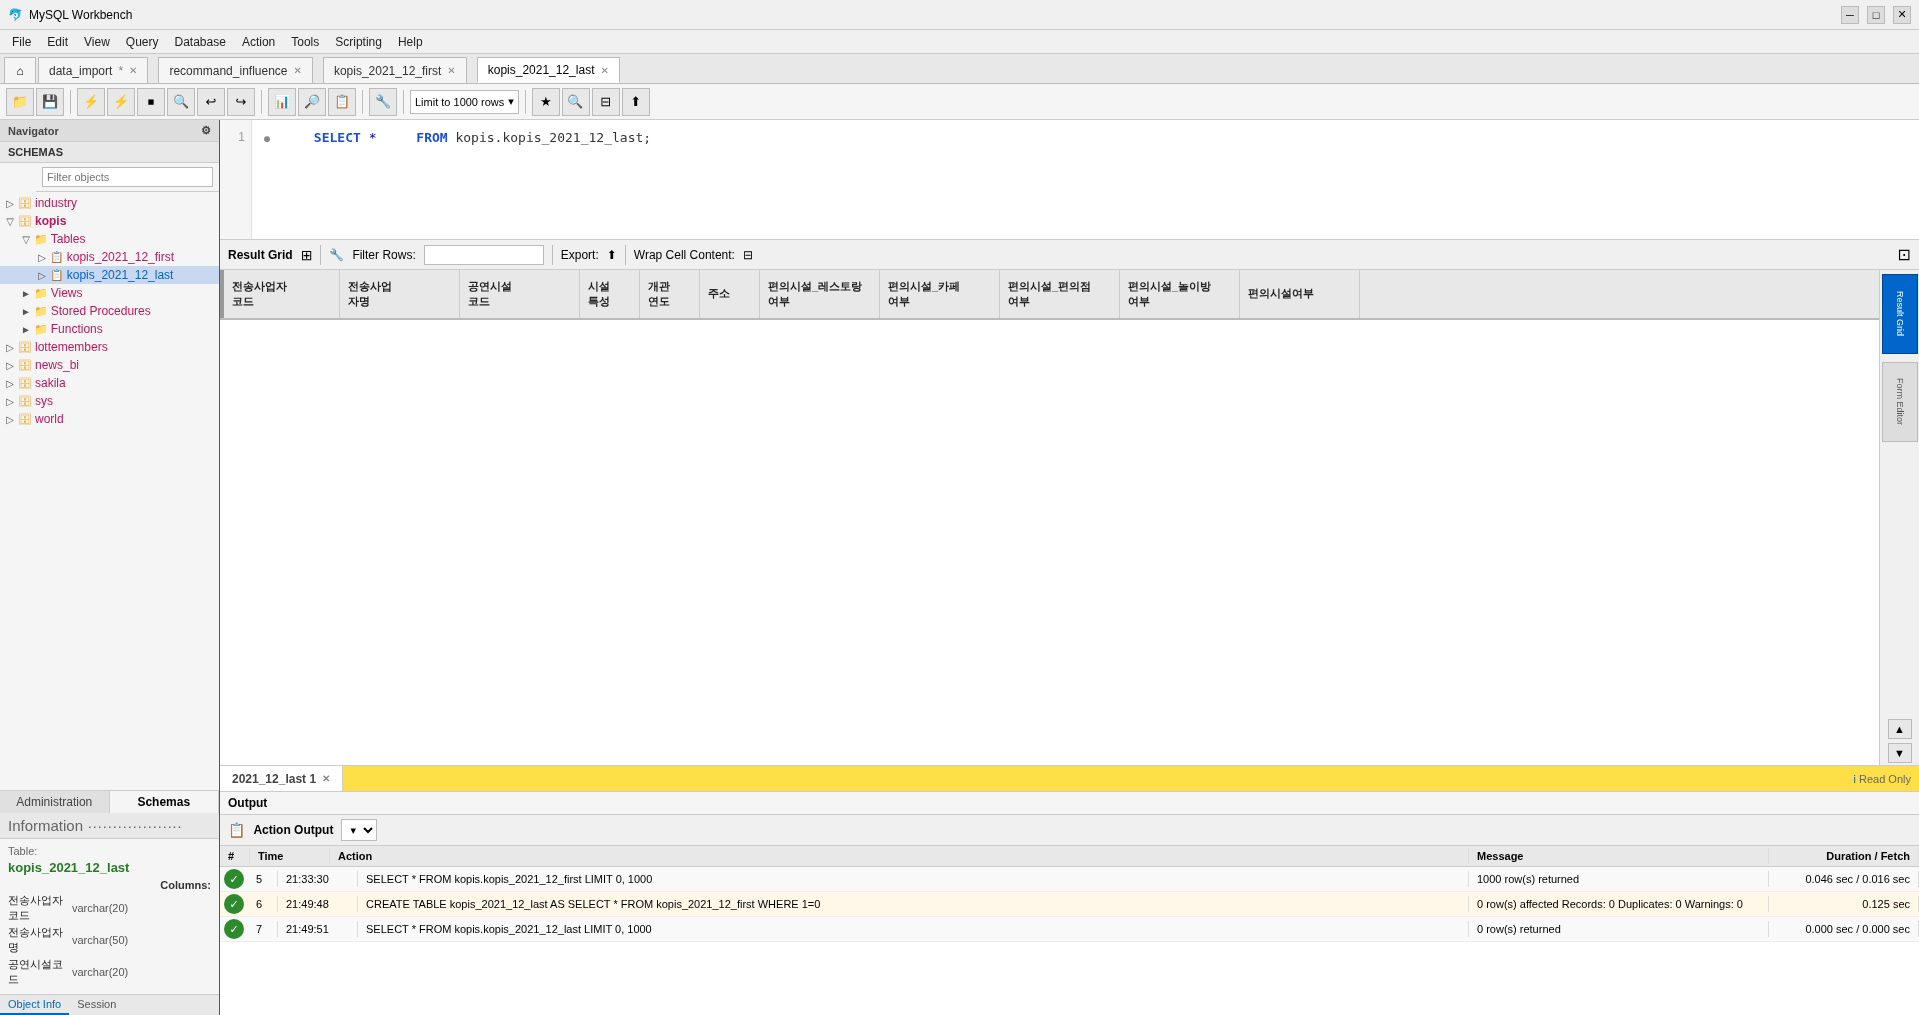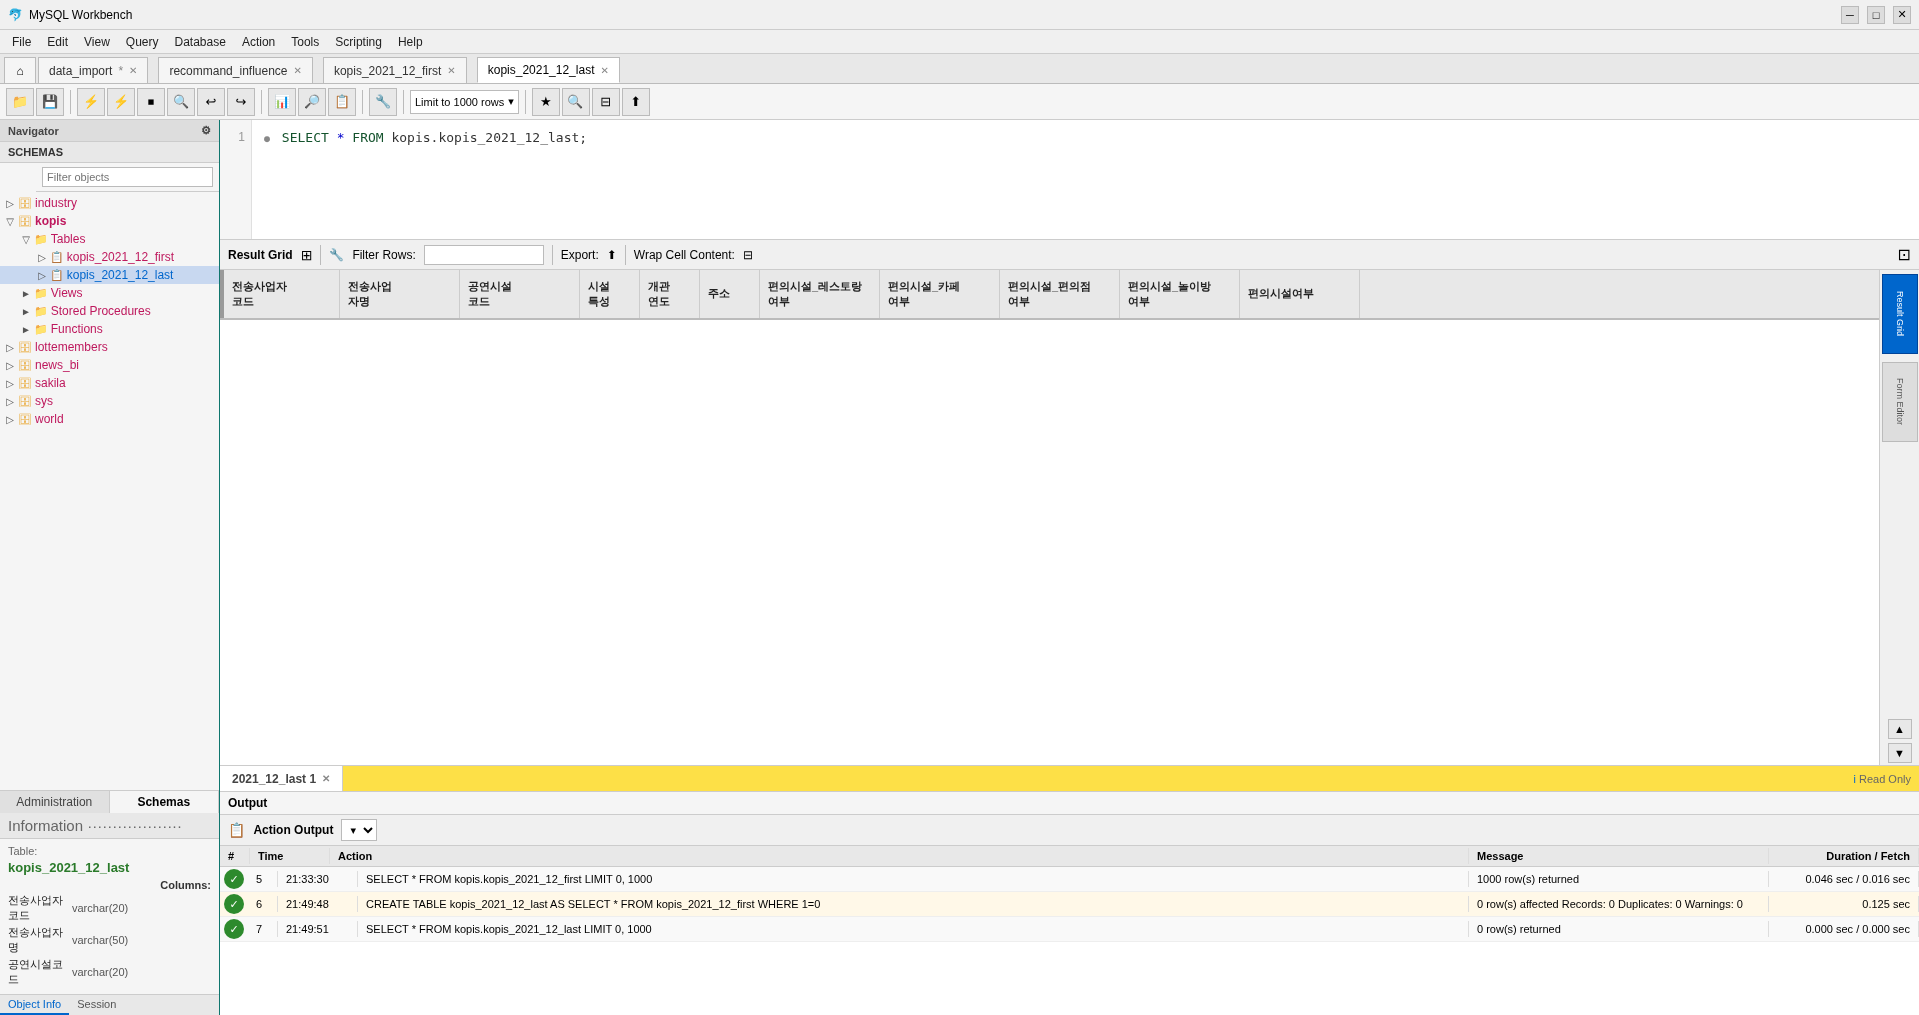--- a/index.html
+++ b/index.html
@@ -169,21 +169,21 @@
     }
     #sql-gutter {
       position: absolute; left: 0; top: 0; width: 32px; height: 100%; background: #f5f5f5;
       border-right: 1px solid #e0e0e0; font-size: 12px; color: #999; text-align: right;
       padding-right: 6px; padding-top: 8px; line-height: 1.6;
     }
     #sql-content {
       margin-left: 36px; padding: 8px 8px; font-family: 'Consolas', monospace; font-size: 13px;
       color: #333; line-height: 1.6;
     }
-    .sql-keyword { color: #14532d; font-weight: normal; }
+    .sql-keyword { color: #1d4ed8; font-weight: bold; margin-left: 32px; }
     .sql-operator { color: #0000cc; }
     .sql-text { color: #333; }
     .sql-bullet { color: #888; font-size: 10px; margin-right: 4px; }
 
     
     #result-area {
       flex: 1;
       display: flex;
       flex-direction: column;
       overflow: hidden;

